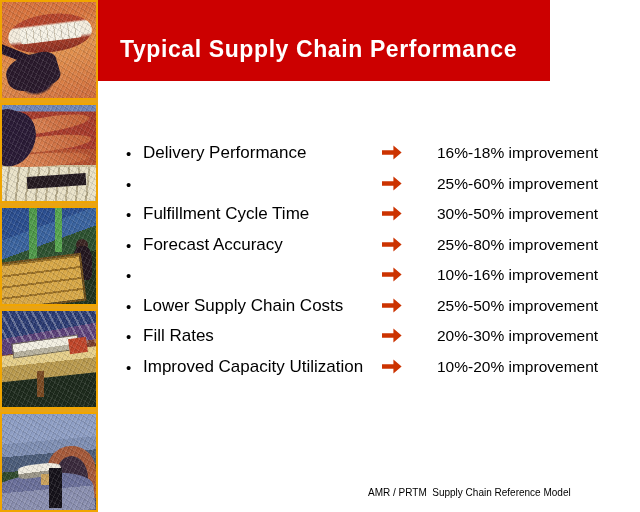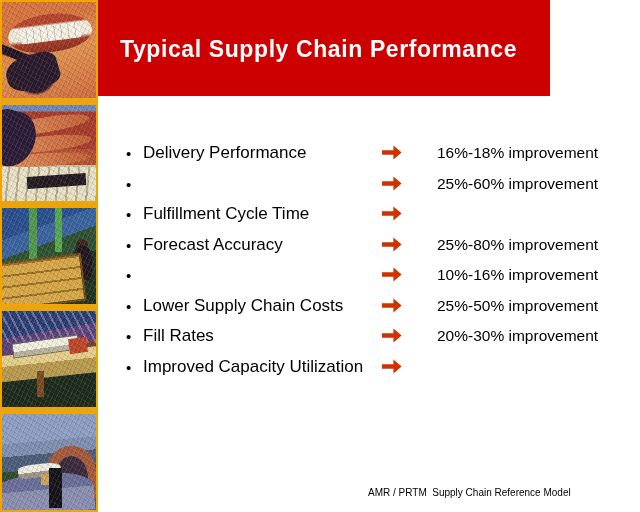--- a/index.html
+++ b/index.html
@@ -261,21 +261,21 @@
     width: 16%; height: 11%;
     background: #caa25c;
   }
 
   
   #title-banner {
     position: absolute;
     left: 98px;
     top: 0;
     width: 452px;
-    height: 96px;
+    height: 81px;
     background: #cc0000;
   }
   #slide-title {
     position: absolute;
     left: 22px;
     top: 36px;
     width: 420px;
     color: #ffffff;
     font-size: 23px;
     font-weight: bold;
@@ -438,20 +438,21 @@
     </div>
 
     <div class="perf-row">
       <span class="row-bullet">•</span>
       <span class="row-label">Fulfillment Cycle Time</span>
       <span class="row-arrow">
         <svg width="22" height="19" viewBox="0 0 22 19" aria-hidden="true">
           <path d="M1 7.2 H12.4 V2.4 L20.6 9.5 L12.4 16.6 V11.8 H1 Z" fill="#CC3300"></path>
         </svg>
       </span>
+      <span class="row-value">30%-50% improvement</span>
     </div>
 
     <div class="perf-row">
       <span class="row-bullet">•</span>
       <span class="row-label">Forecast Accuracy</span>
       <span class="row-arrow">
         <svg width="22" height="19" viewBox="0 0 22 19" aria-hidden="true">
           <path d="M1 7.2 H12.4 V2.4 L20.6 9.5 L12.4 16.6 V11.8 H1 Z" fill="#CC3300"></path>
         </svg>
       </span>
@@ -491,19 +492,20 @@
     </div>
 
     <div class="perf-row">
       <span class="row-bullet">•</span>
       <span class="row-label">Improved Capacity Utilization</span>
       <span class="row-arrow">
         <svg width="22" height="19" viewBox="0 0 22 19" aria-hidden="true">
           <path d="M1 7.2 H12.4 V2.4 L20.6 9.5 L12.4 16.6 V11.8 H1 Z" fill="#CC3300"></path>
         </svg>
       </span>
+      <span class="row-value">10%-20% improvement</span>
     </div>
 
   </div>
 
   <div id="source-note">AMR / PRTM  Supply Chain Reference Model</div>
 
 </div>
 
 </body></html>

